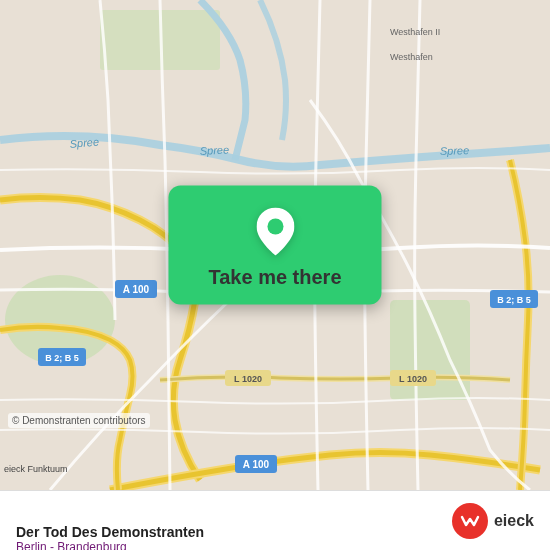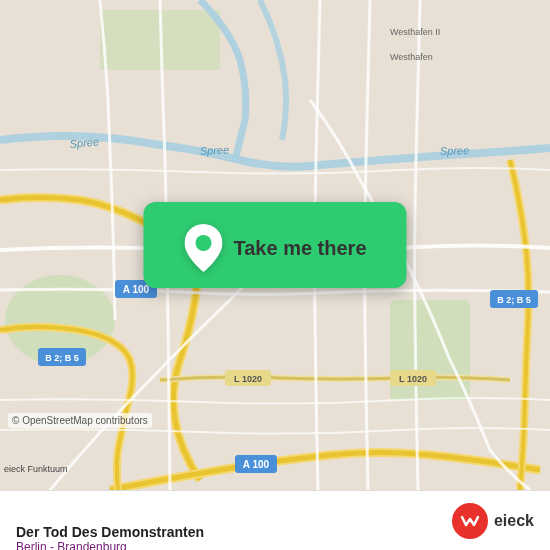--- a/index.html
+++ b/index.html
@@ -95,21 +95,21 @@
       align-items: center;
       gap: 0;
       cursor: pointer;
     }
 
     .green-card {
       background: #2ecc71;
       border-radius: 12px;
       padding: 22px 40px 16px 40px;
       display: flex;
-      flex-direction: row;
+      flex-direction: column;
       align-items: center;
       gap: 10px;
       box-shadow: 0 4px 15px rgba(0,0,0,0.3);
     }
 
     .pin-icon {
       width: 40px;
       height: 48px;
       display: flex;
       align-items: center;
@@ -221,21 +221,21 @@
         <svg width="38" height="48" viewBox="0 0 38 48" xmlns="http://www.w3.org/2000/svg">
           <path d="M19 0C8.5 0 0 8.5 0 19C0 33 19 48 19 48C19 48 38 33 38 19C38 8.5 29.5 0 19 0Z" fill="white"></path>
           <circle cx="19" cy="19" r="8" fill="#2ecc71"></circle>
         </svg>
       </div>
       <span class="btn-label">Take me there</span>
     </div>
   </div>
 
   <div id="osm-copyright">
-    <span>© OpenStreetMap contributors</span>
+    <span>© Demonstranten contributors</span>
   </div>
 </div>
 
 <div id="bottom-bar">
   <div id="location-info">
     <span id="place-name">Der Tod Des Demonstranten</span>
     <span id="place-region">Berlin - Brandenburg</span>
   </div>
   <div id="moovit-logo">
     <div class="moovit-icon">

